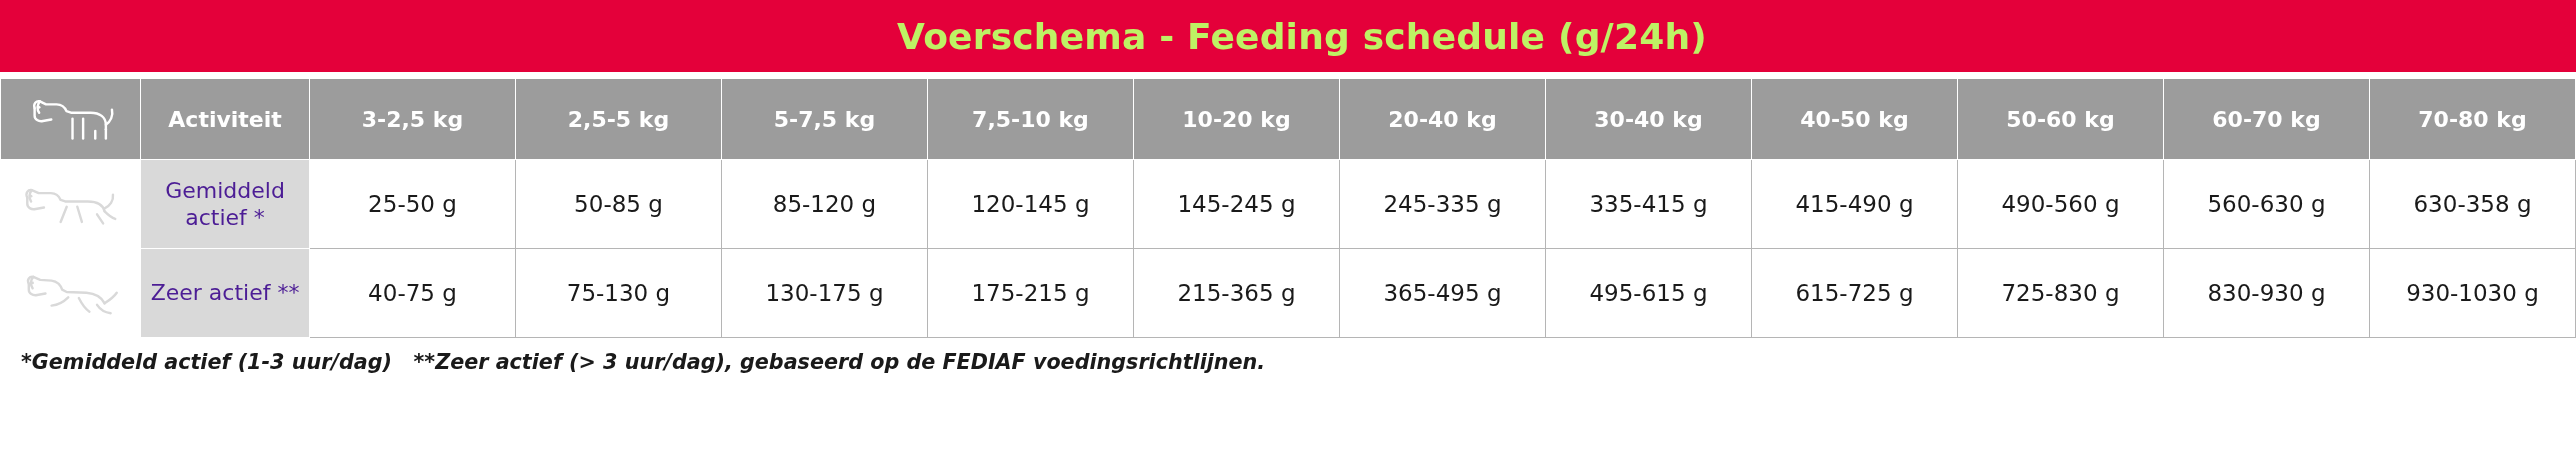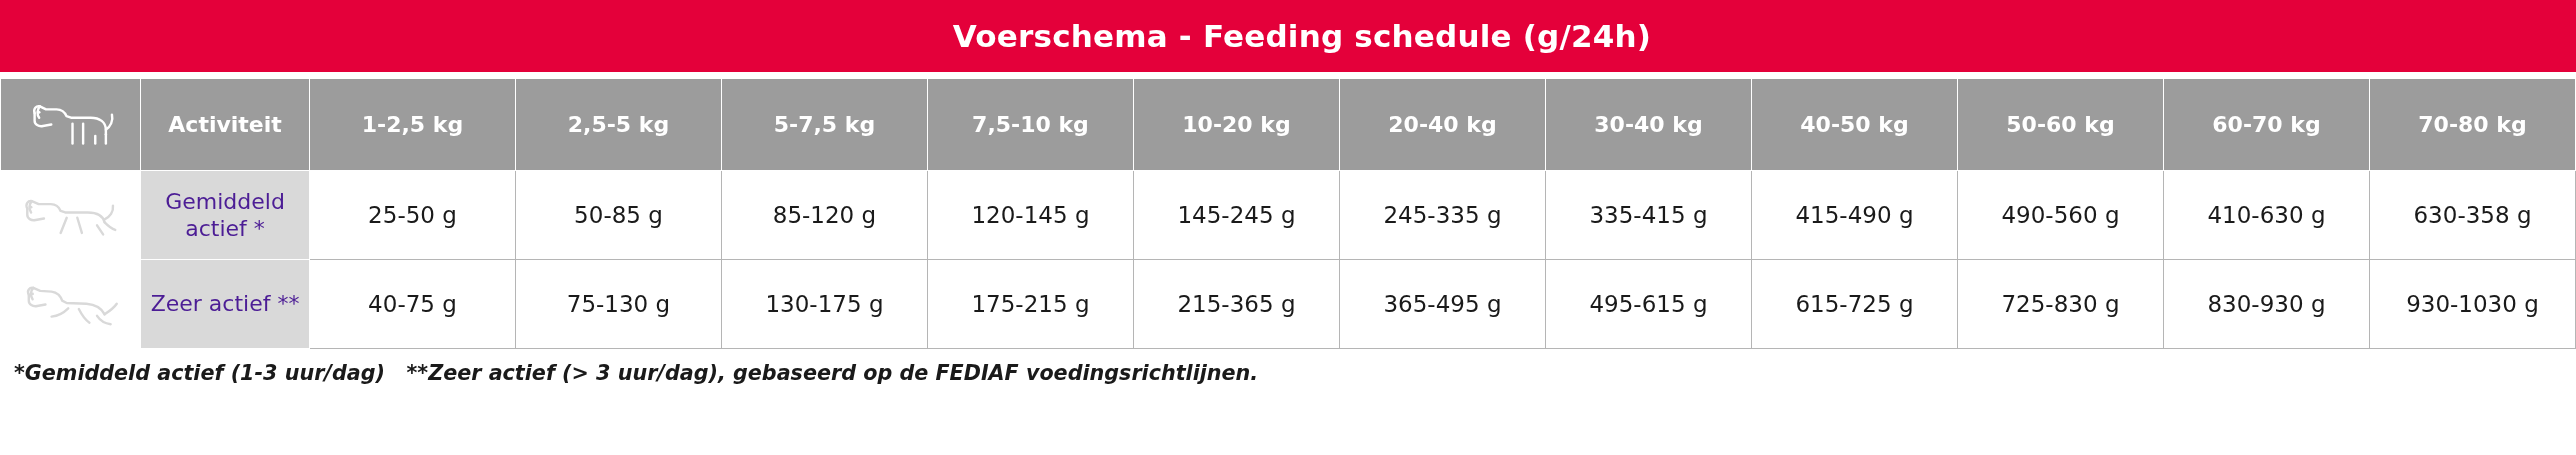--- a/index.html
+++ b/index.html
@@ -23,22 +23,22 @@
 
   
   .title-bar {
     height: 72px;
     background: #e4003a;
     display: flex;
     align-items: center;
     justify-content: center;
   }
   .title-bar .title-text {
-    color: #ffffff;
-    font-size: 31px;
+    color: #bef264;
+    font-size: 36px;
     font-weight: bold;
     letter-spacing: 0.2px;
     font-family: "DejaVu Sans", sans-serif;
     margin-left: 28px;
   }
 
   
   table.feed {
     border-collapse: collapse;
     table-layout: fixed;
@@ -54,21 +54,21 @@
 
   
   col.c-icon   { width: 132px; }
   col.c-act    { width: 159px; }
   col.c-data   { width: 194px; }
 
   
   tr.head > * {
     background: #9c9c9c;
     color: #ffffff;
-    height: 92px;
+    height: 81px;
     font-size: 22px;
     font-weight: bold;
     font-family: "DejaVu Sans", sans-serif;
   }
   tr.head .icon-cell {
     background: #9c9c9c;
   }
 
   
   tr.body > td {
@@ -103,21 +103,21 @@
   .icon-wrap {
     display: flex;
     align-items: center;
     justify-content: center;
     height: 100%;
   }
 
   
   .footnote {
     margin-top: 12.2px;
-    padding-left: 14px;
+    padding-left: 21px;
     font-size: 20.7px;
     font-style: italic;
     font-weight: bold;
     color: #1a1a1a;
     font-family: "DejaVu Sans", sans-serif;
     white-space: pre;
   }
 </style>
 </head>
 <body>
@@ -156,21 +156,21 @@
             <path d="M62 30 L62 56"></path>
             <path d="M76 30 L76 56"></path>
             <path d="M12 16 L12 26 C12 31, 17 34, 23 33 L34 31"></path>
             <path d="M19 7 C15 11, 15 18, 18 22"></path>
             <circle cx="18" cy="15" r="1.8" fill="#ffffff" stroke="none"></circle>
             <path d="M106 38 C112 34, 116 26, 114 18"></path>
           </svg>
         </div>
       </th>
       <th>Activiteit</th>
-      <th>1-2,5 kg</th>
+      <th>3-2,5 kg</th>
       <th>2,5-5 kg</th>
       <th>5-7,5 kg</th>
       <th>7,5-10 kg</th>
       <th>10-20 kg</th>
       <th>20-40 kg</th>
       <th>30-40 kg</th>
       <th>40-50 kg</th>
       <th>50-60 kg</th>
       <th>60-70 kg</th>
       <th>70-80 kg</th>
@@ -198,21 +198,21 @@
       </td>
       <td class="value-cell">25-50 g</td>
       <td class="value-cell">50-85 g</td>
       <td class="value-cell">85-120 g</td>
       <td class="value-cell">120-145 g</td>
       <td class="value-cell">145-245 g</td>
       <td class="value-cell">245-335 g</td>
       <td class="value-cell">335-415 g</td>
       <td class="value-cell">415-490 g</td>
       <td class="value-cell">490-560 g</td>
-      <td class="value-cell">410-630 g</td>
+      <td class="value-cell">560-630 g</td>
       <td class="value-cell">630-358 g</td>
     </tr>
 
     <tr class="body">
       <td class="icon-cell">
         <div class="icon-wrap">
           <svg width="99" height="47" viewBox="0 0 130 62" fill="none" stroke="#d9d9d9" stroke-width="3.2" stroke-linecap="round" stroke-linejoin="round">
             <path d="M10 18 C7 13, 11 8, 16 9 L25 13 L40 14 C47 15, 52 20, 54 26 L60 29 L86 30 C98 31, 106 36, 110 44"></path>
             <path d="M110 44 C116 40, 122 36, 126 30"></path>
             <path d="M100 46 C104 52, 110 56, 118 57"></path>

